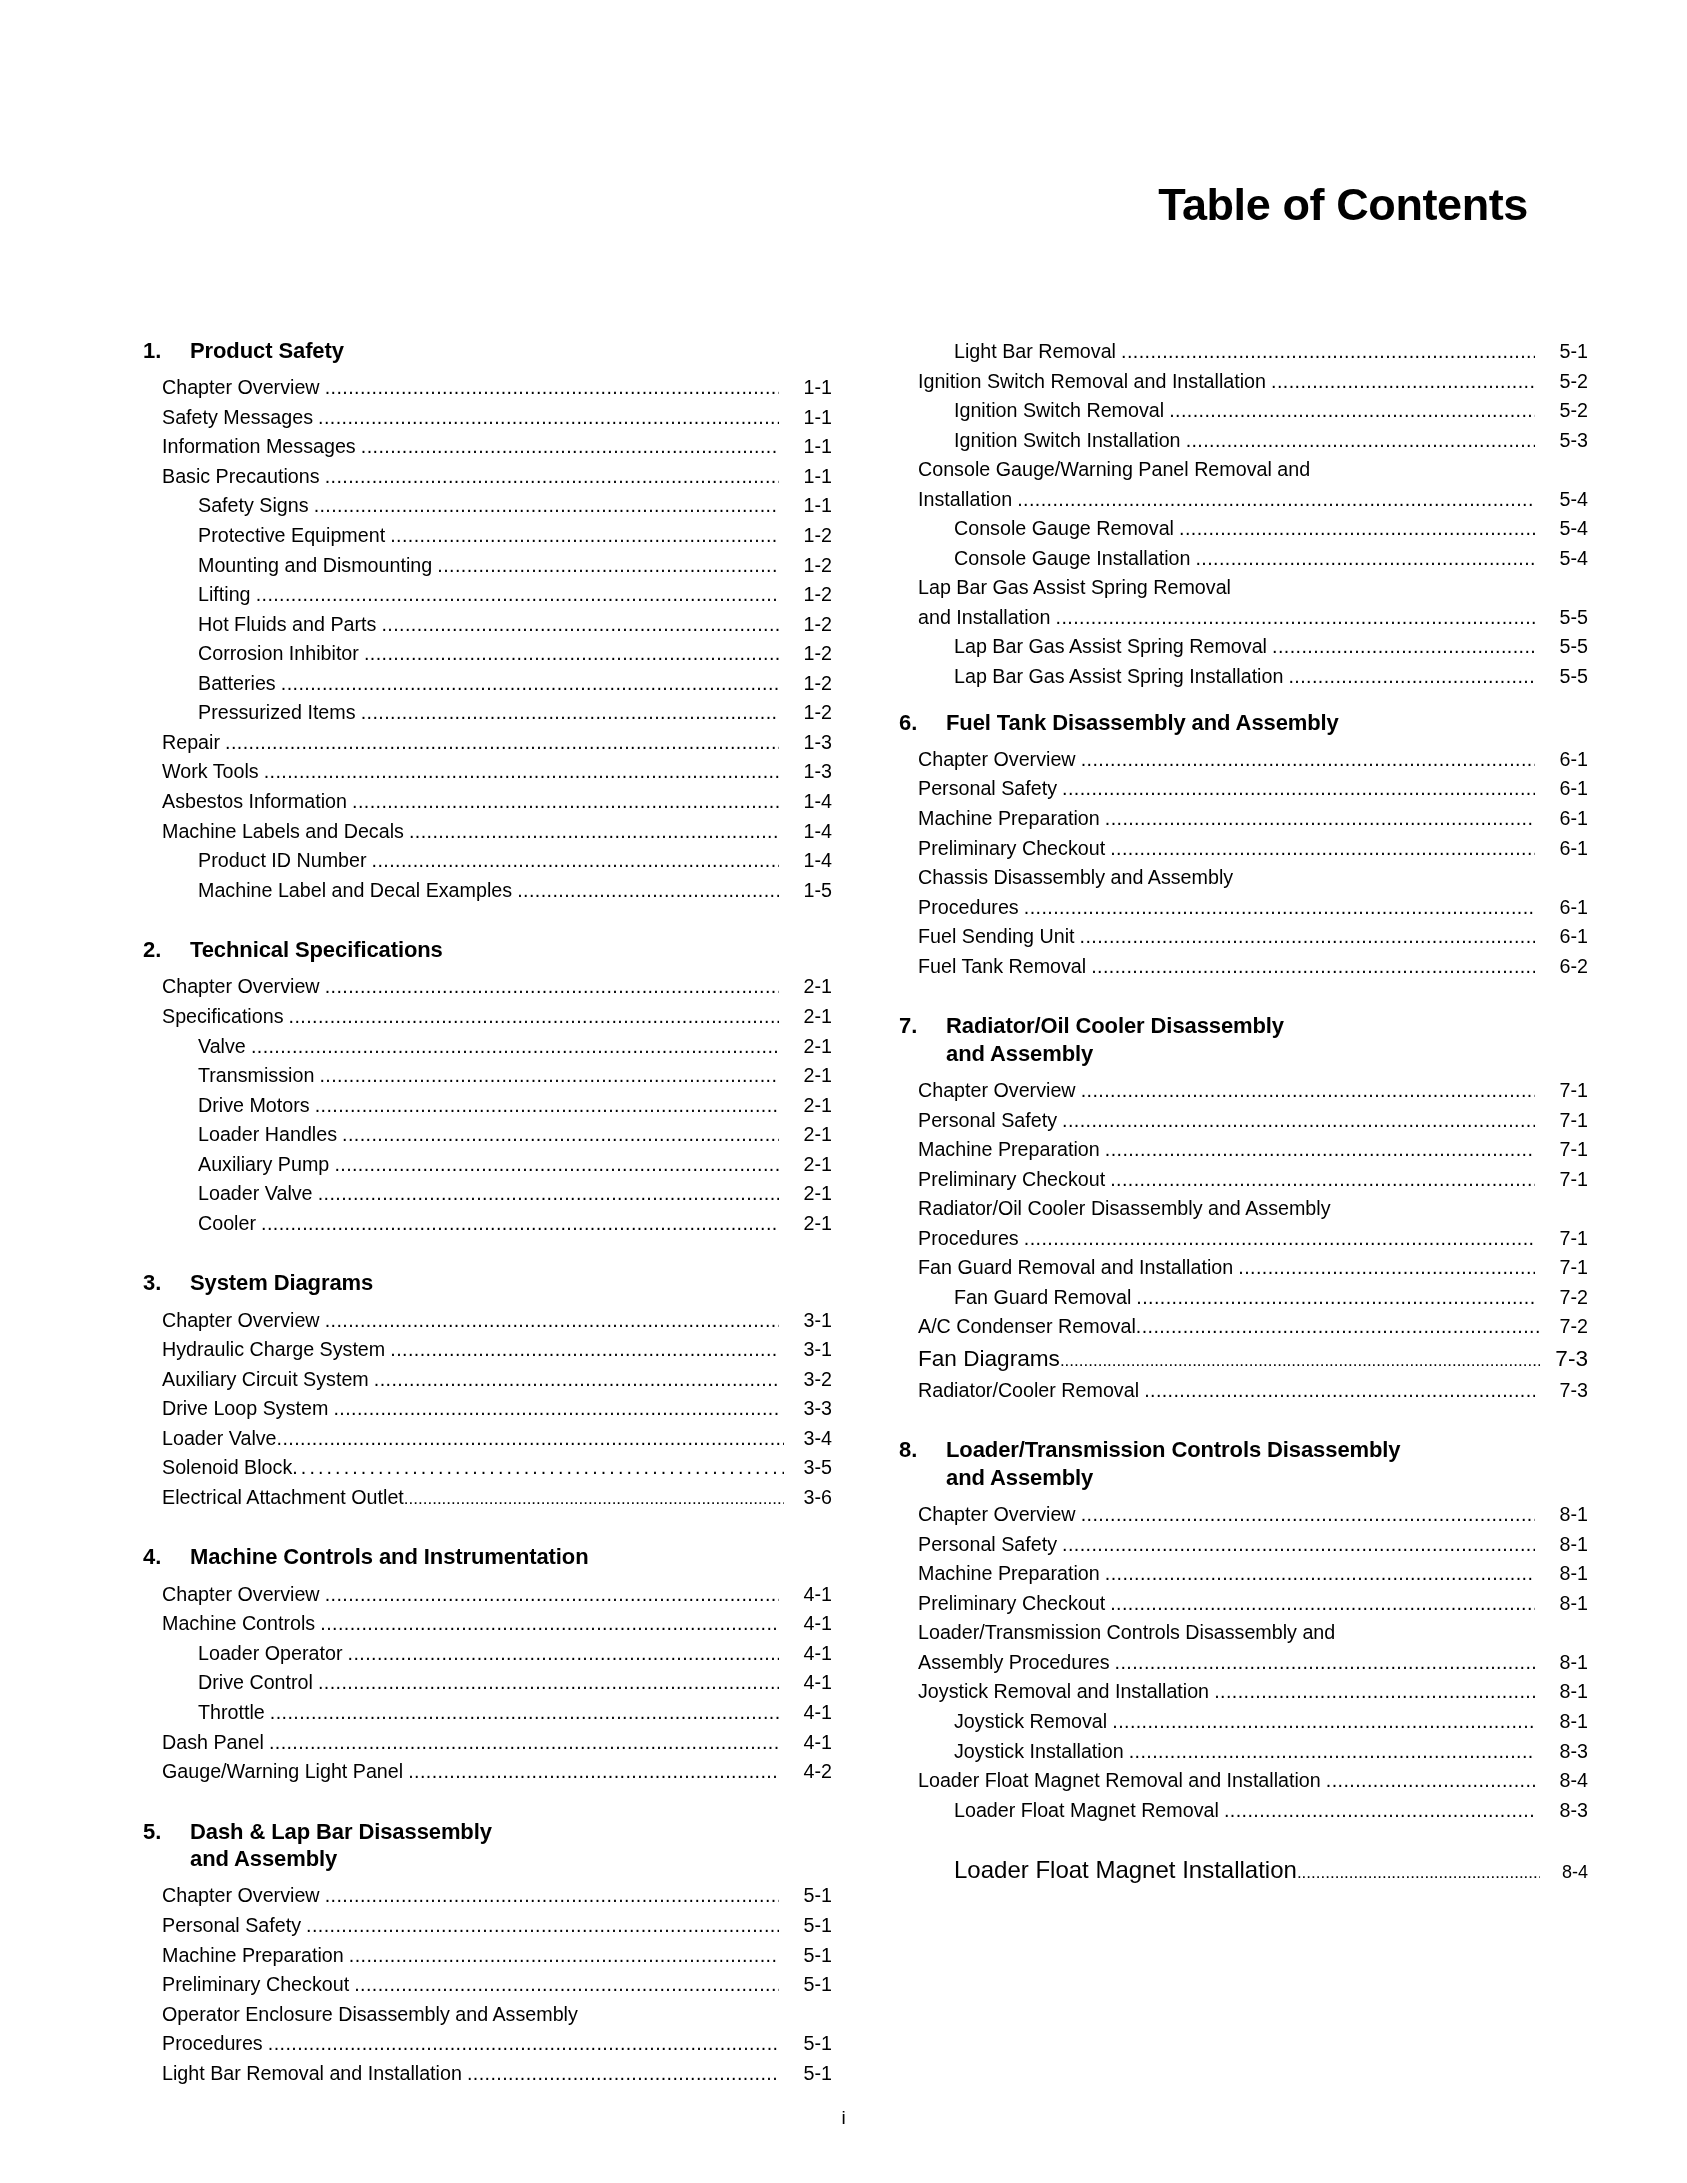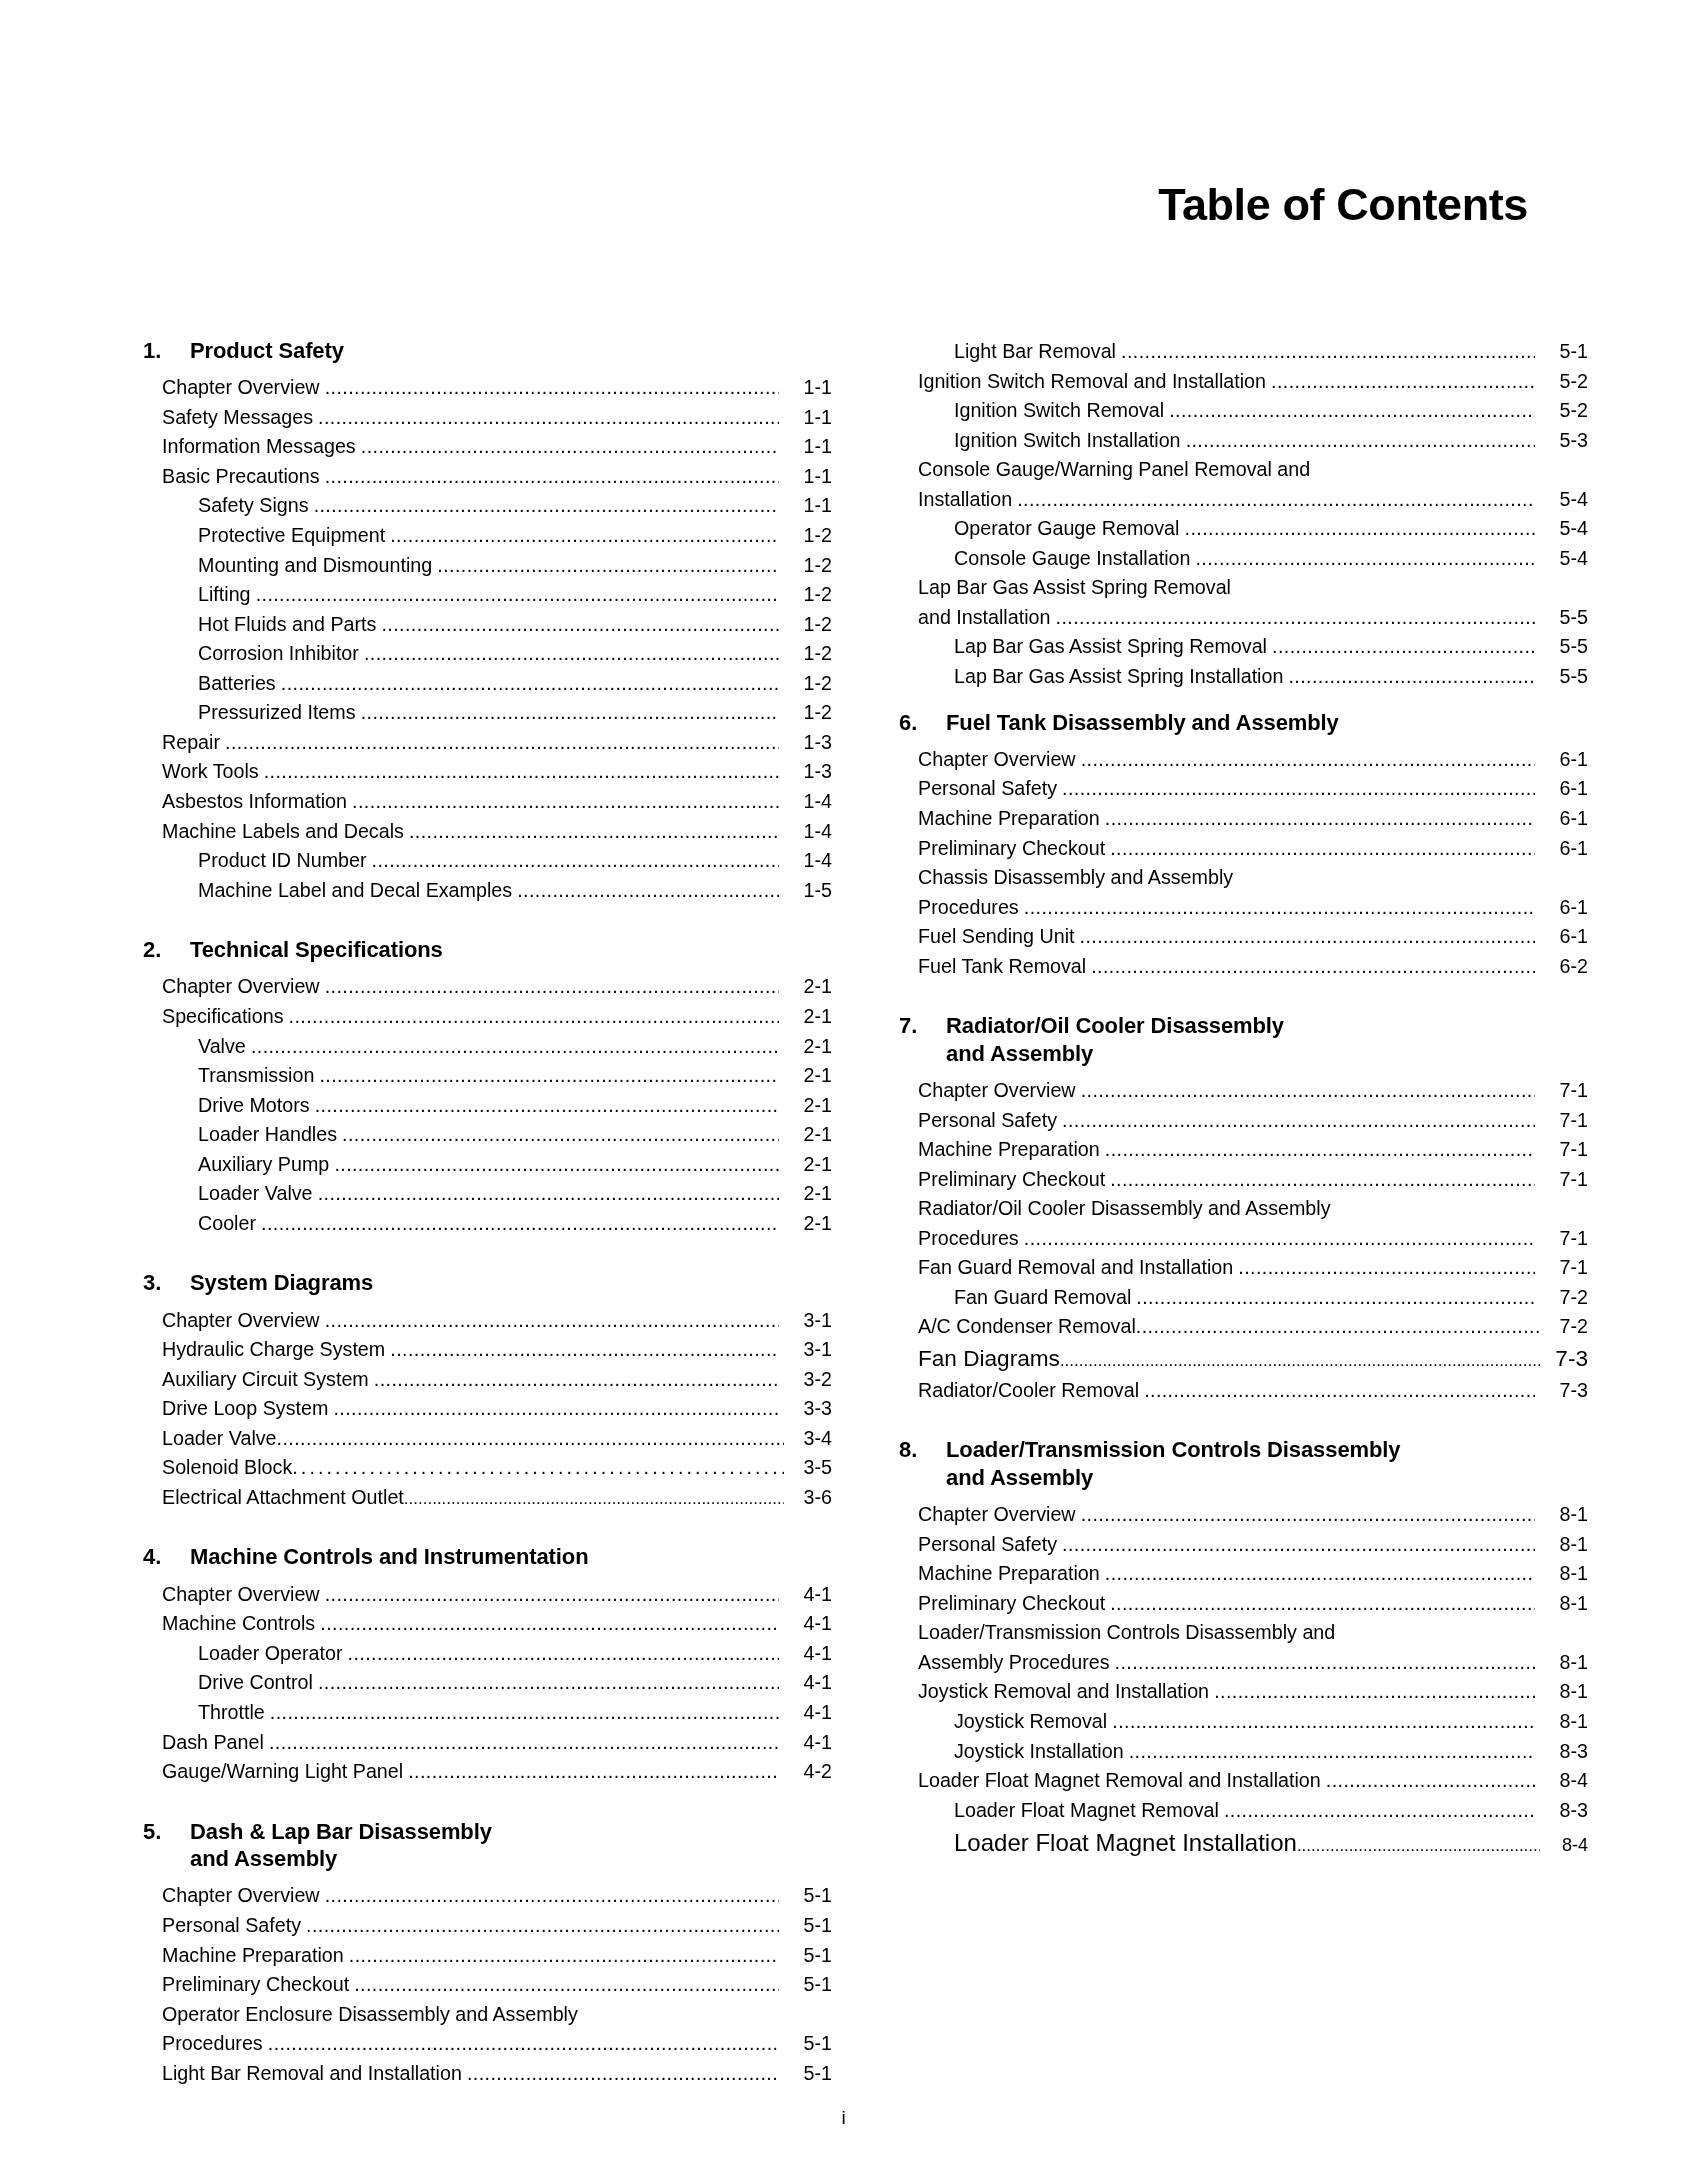--- a/index.html
+++ b/index.html
@@ -123,21 +123,21 @@
   .tight .entry-page { padding-left: 0; }
 
   
   .leader-wide { letter-spacing: 3.1px; }
 
   
   .leader-dense { font-size: 17px; letter-spacing: 0px; }
 
   
   .entry.size-lg { font-size: 22.6px; }
-  .entry.size-xl { font-size: 24px; }
+  .entry.size-xl { font-size: 24px; margin-top: 27px; }
   .entry.size-xl .entry-page { font-size: 18px; }
 
   
   .entry-wrap-first {
     font-size: 19.7px;
     line-height: 1.50;
     white-space: nowrap;
   }
   .entry-wrap-first.lvl1 { padding-left: 19px; }
 
@@ -452,21 +452,21 @@
             <span class="leader"></span>
             <span class="entry-page">5-3</span>
           </div>
           <div class="entry-wrap-first lvl1"><span>Console Gauge/Warning Panel Removal and</span></div>
           <div class="entry lvl1 gap-normal">
             <span class="entry-label">Installation</span>
             <span class="leader"></span>
             <span class="entry-page">5-4</span>
           </div>
           <div class="entry lvl2 gap-normal">
-            <span class="entry-label">Operator Gauge Removal</span>
+            <span class="entry-label">Console Gauge Removal</span>
             <span class="leader"></span>
             <span class="entry-page">5-4</span>
           </div>
           <div class="entry lvl2 gap-normal">
             <span class="entry-label">Console Gauge Installation</span>
             <span class="leader"></span>
             <span class="entry-page">5-4</span>
           </div>
           <div class="entry-wrap-first lvl1"><span>Lap Bar Gas Assist Spring Removal</span></div>
           <div class="entry lvl1 gap-normal">

